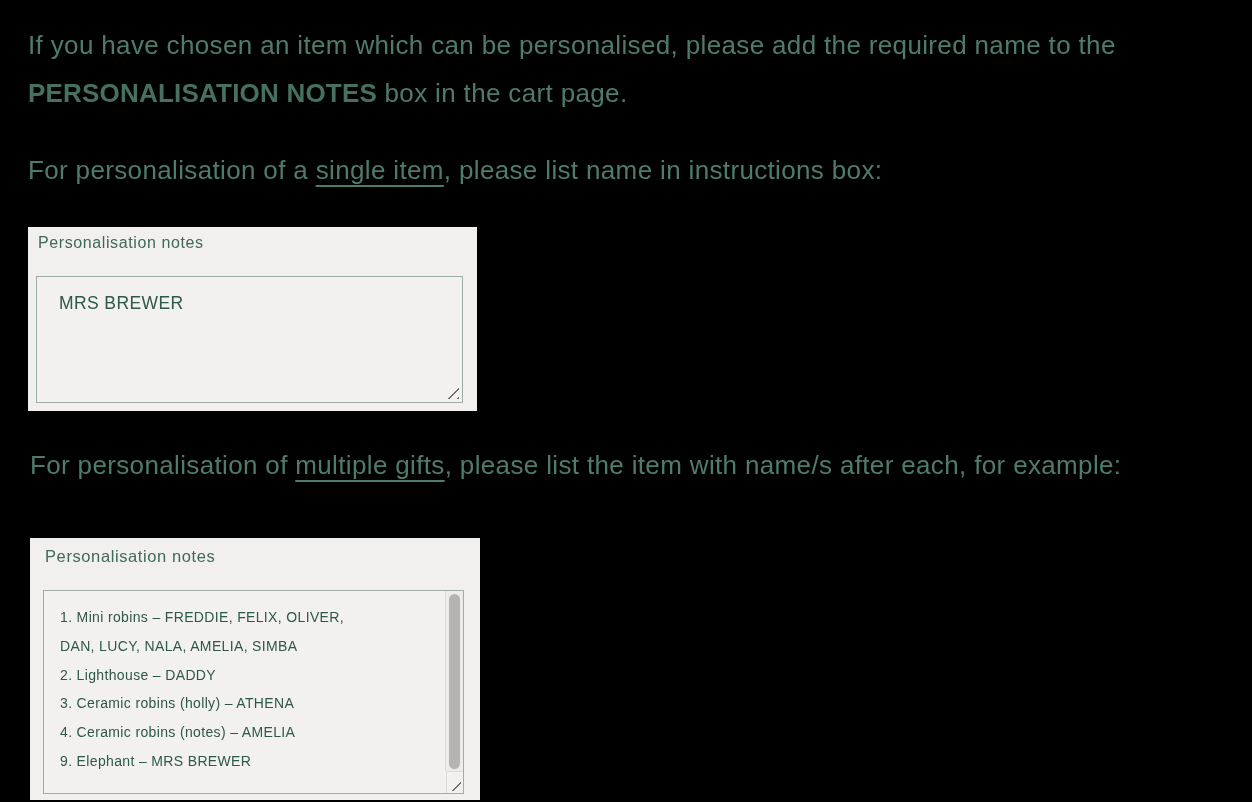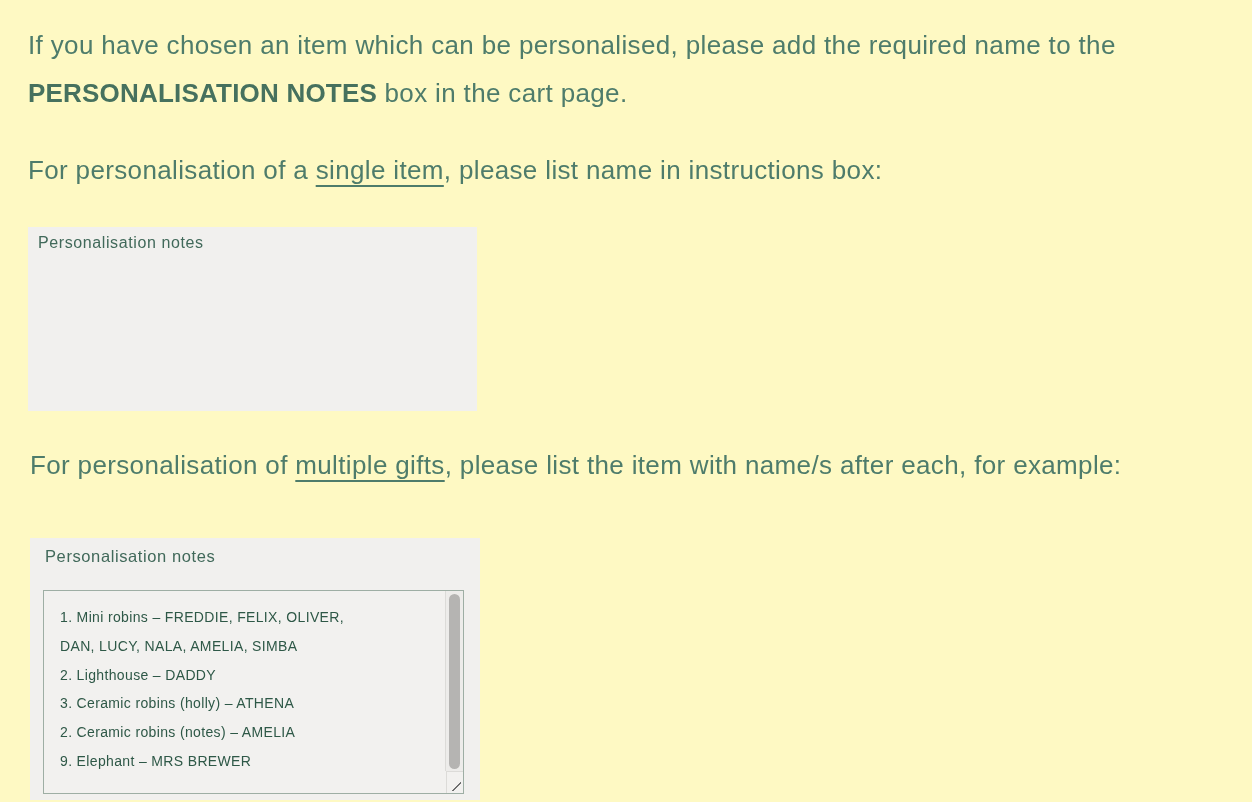--- a/index.html
+++ b/index.html
@@ -1,20 +1,20 @@
 <!DOCTYPE html>
 <html><head>
 <meta charset="utf-8">
 <style>
   html, body { margin: 0; padding: 0; }
   .canvas {
     position: relative;
     width: 1252px;
     height: 802px;
-    background: #fef9c3;
+    background: #000000;
     font-family: "Liberation Sans", sans-serif;
     overflow: hidden;
   }
 
   
   .para {
     position: absolute;
     left: 28px;
     margin: 0;
     font-size: 26px;
@@ -125,35 +125,39 @@
   <p class="para" id="p2">
     <span>For personalisation of a </span><span class="u">single item</span><span>, please list name in instructions box:</span>
   </p>
 
   <p class="para" id="p1-line2">
     <strong>PERSONALISATION NOTES</strong><span> box in the cart page.</span>
   </p>
 
   <div class="shot" id="shot1">
     <div class="field-label" id="label1">Personalisation notes</div>
+    <div class="ta" id="ta1">
+      <div class="ta-value">MRS BREWER</div>
+      <div class="resize-handle"></div>
+    </div>
   </div>
 
   <p class="para" id="p3">
     <span>For personalisation of </span><span class="u">multiple gifts</span><span>, please list the item with name/s after each, for example:</span>
   </p>
 
   <div class="shot" id="shot2">
     <div class="field-label" id="label2">Personalisation notes</div>
     <div class="ta" id="ta2">
       <div class="ta-lines">
         <div>1. Mini robins – FREDDIE, FELIX, OLIVER,</div>
         <div>DAN, LUCY, NALA, AMELIA, SIMBA</div>
         <div>2. Lighthouse – DADDY</div>
         <div>3. Ceramic robins (holly) – ATHENA</div>
-        <div>2. Ceramic robins (notes) – AMELIA</div>
+        <div>4. Ceramic robins (notes) – AMELIA</div>
         <div>9. Elephant – MRS BREWER</div>
       </div>
       <div class="scrollbar-track">
         <div class="scrollbar-thumb"></div>
       </div>
       <div class="sb-corner">
         <div class="resize-handle"></div>
       </div>
     </div>
   </div>

